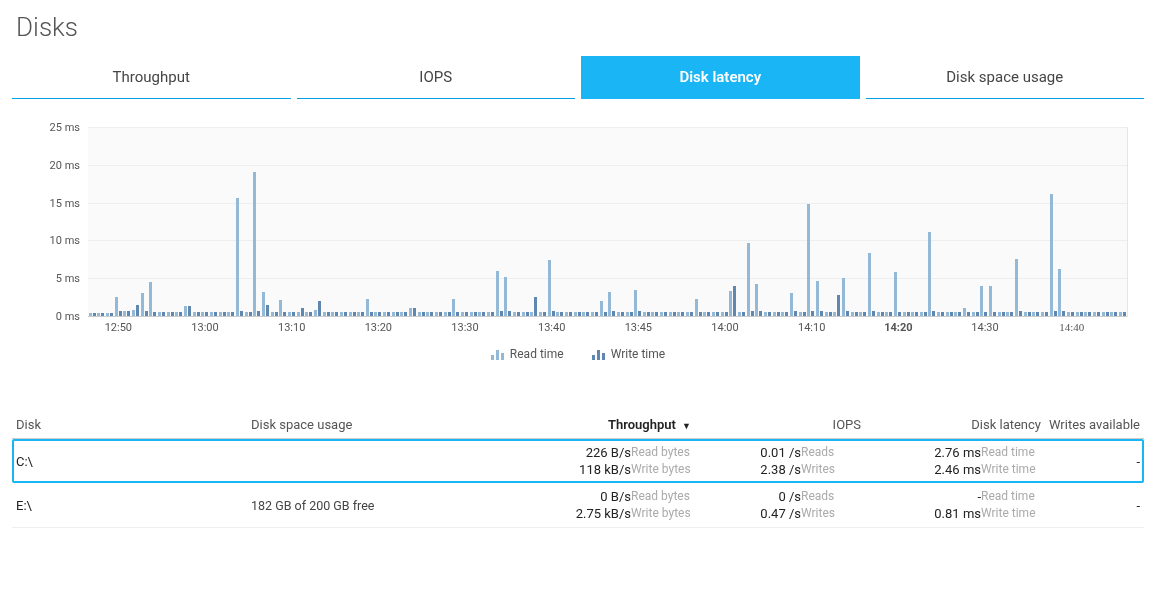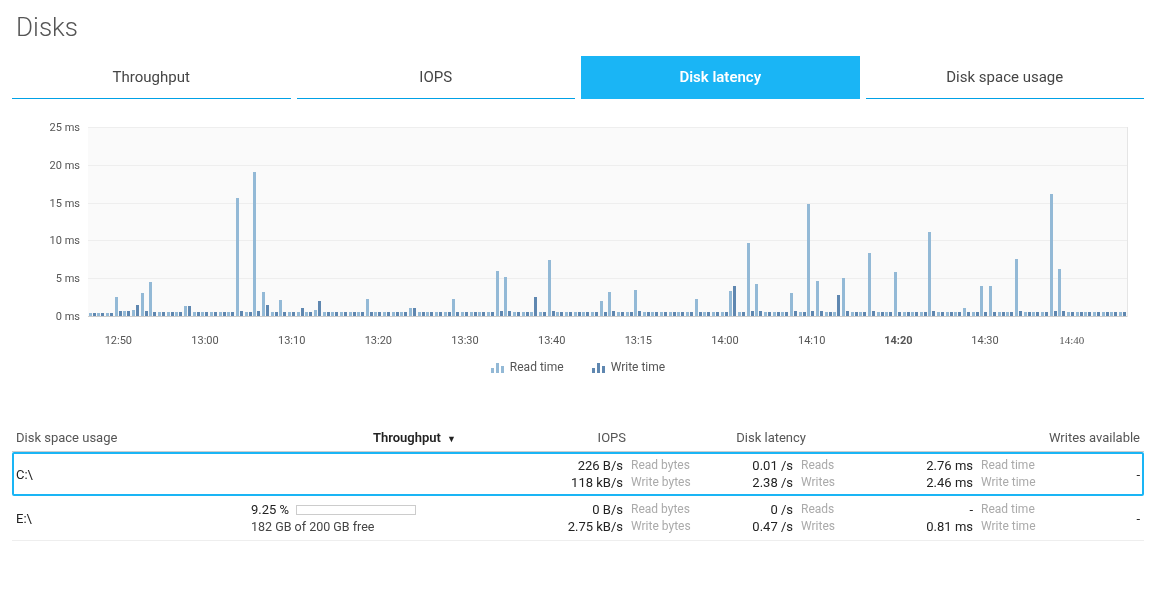--- a/index.html
+++ b/index.html
@@ -95,21 +95,21 @@
   }
   .bar-read, .bar-write {
     width: 3px;
     background: #93b9d6;
   }
   .bar-write { background: #5f87b0; }
   .xaxis {
     position: relative;
     margin-left: 60px;
     height: 18px;
-    margin-top: 17px;
+    margin-top: 4px;
   }
   .xtick {
     position: absolute;
     font-size: 11px;
     color: #555;
     transform: translateX(-50%);
     white-space: nowrap;
   }
   .chart-legend {
     display: flex;
@@ -170,21 +170,20 @@
   .row .line1 { color: #222; }
   .row .line2 { color: #444; font-size: 12.5px; }
   .dual {
     display: flex;
     flex-direction: column;
     gap: 2px;
   }
   .dual-right {
     display: flex;
     justify-content: flex-end;
-    gap: 8px;
   }
   .metric-val { color: #222; min-width: 60px; text-align: right; }
   .metric-lbl { color: #aaa; min-width: 60px; text-align: left; font-size: 12px; }
 
   .usage-bar {
     display: inline-block;
     width: 120px;
     height: 10px;
     border: 1px solid #ccc;
     vertical-align: middle;
@@ -709,21 +708,21 @@
       <div class="ytick" style="top: 20%;">20 ms</div>
       <div class="ytick" style="top: 0%;">25 ms</div>
     </div>
   <div class="xaxis" id="xaxis">
       <div class="xtick" style="left: 2.91667%;">12:50</div>
       <div class="xtick" style="left: 11.25%;">13:00</div>
       <div class="xtick" style="left: 19.5833%;">13:10</div>
       <div class="xtick" style="left: 27.9167%;">13:20</div>
       <div class="xtick" style="left: 36.25%;">13:30</div>
       <div class="xtick" style="left: 44.5833%;">13:40</div>
-      <div class="xtick" style="left: 52.9167%;">13:15</div>
+      <div class="xtick" style="left: 52.9167%;">13:45</div>
       <div class="xtick" style="left: 61.25%;">14:00</div>
       <div class="xtick" style="left: 69.5833%;">14:10</div>
       <div class="xtick" style="left: 77.9167%; font-weight: bold;">14:20</div>
       <div class="xtick" style="left: 86.25%;">14:30</div>
       <div class="xtick" style="left: 94.5833%; font-family: Liberation Serif, serif;">14:40</div>
     </div>
   <div class="chart-legend">
     <span class="lg">
       <span class="lg-swatch lg-read">
         <span style="height:5px"></span>
@@ -738,20 +737,21 @@
           <span style="height:10px"></span>
           <span style="height:7px"></span>
       </span>
       <span>Write time</span>
     </span>
   </div>
 </div>
 
 <div class="table">
   <div class="thead">
+    <div class="col-disk">Disk</div>
     <div class="col-usage">Disk space usage</div>
     <div class="col-thr">
       <span>Throughput</span>
       <span class="sort-caret">▼</span>
     </div>
     <div class="col-iops">IOPS</div>
     <div class="col-lat">Disk latency</div>
     <div class="col-inodes">Writes available</div>
   </div>
   <div id="tbody">
@@ -787,24 +787,20 @@
       <div class="dual-right">
             <span class="metric-val">2.46 ms</span>
             <span class="metric-lbl">Write time</span>
           </div>
     </div>
     <div class="col-inodes inodes-val">-</div>
   </div>
       <div class="row">
     <div class="col-disk line1">E:\</div>
     <div class="col-usage dual">
-      <div class="line1">
-        <span>9.25 %</span>
-        <span class="usage-bar"><span class="usage-fill" style="width:9.25%"></span></span>
-      </div>
       <div class="line2">182 GB of 200 GB free</div>
     </div>
     <div class="col-thr dual">
       <div class="dual-right">
             <span class="metric-val">0 B/s</span>
             <span class="metric-lbl">Read bytes</span>
           </div>
       <div class="dual-right">
             <span class="metric-val">2.75 kB/s</span>
             <span class="metric-lbl">Write bytes</span>

